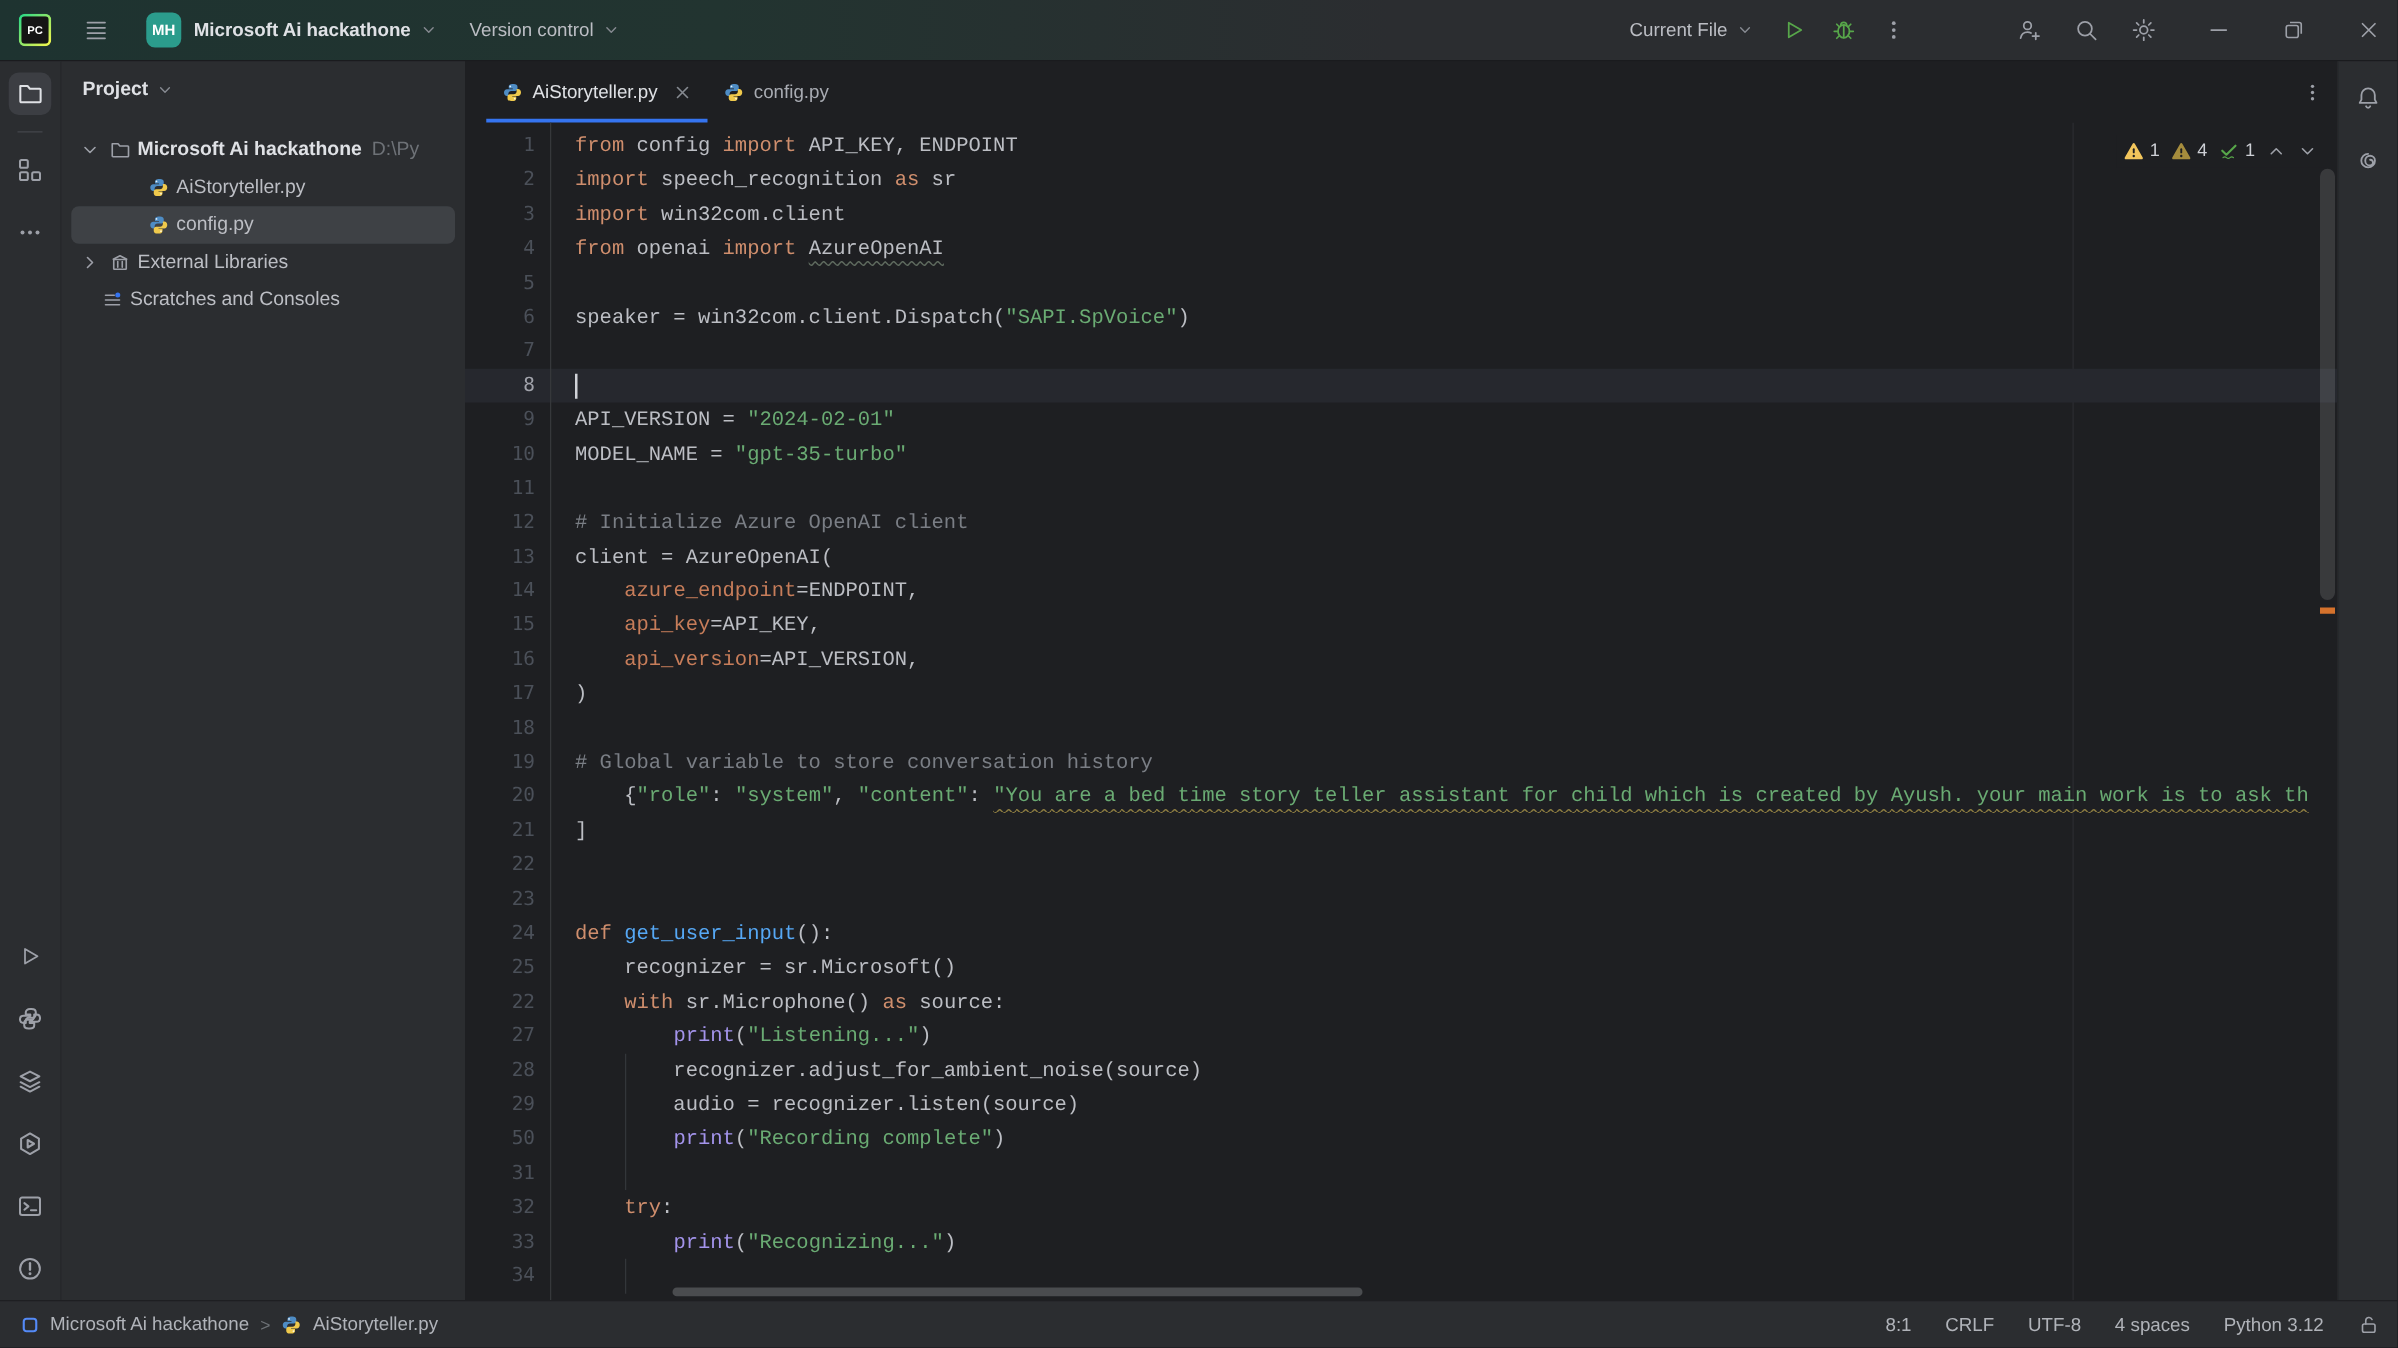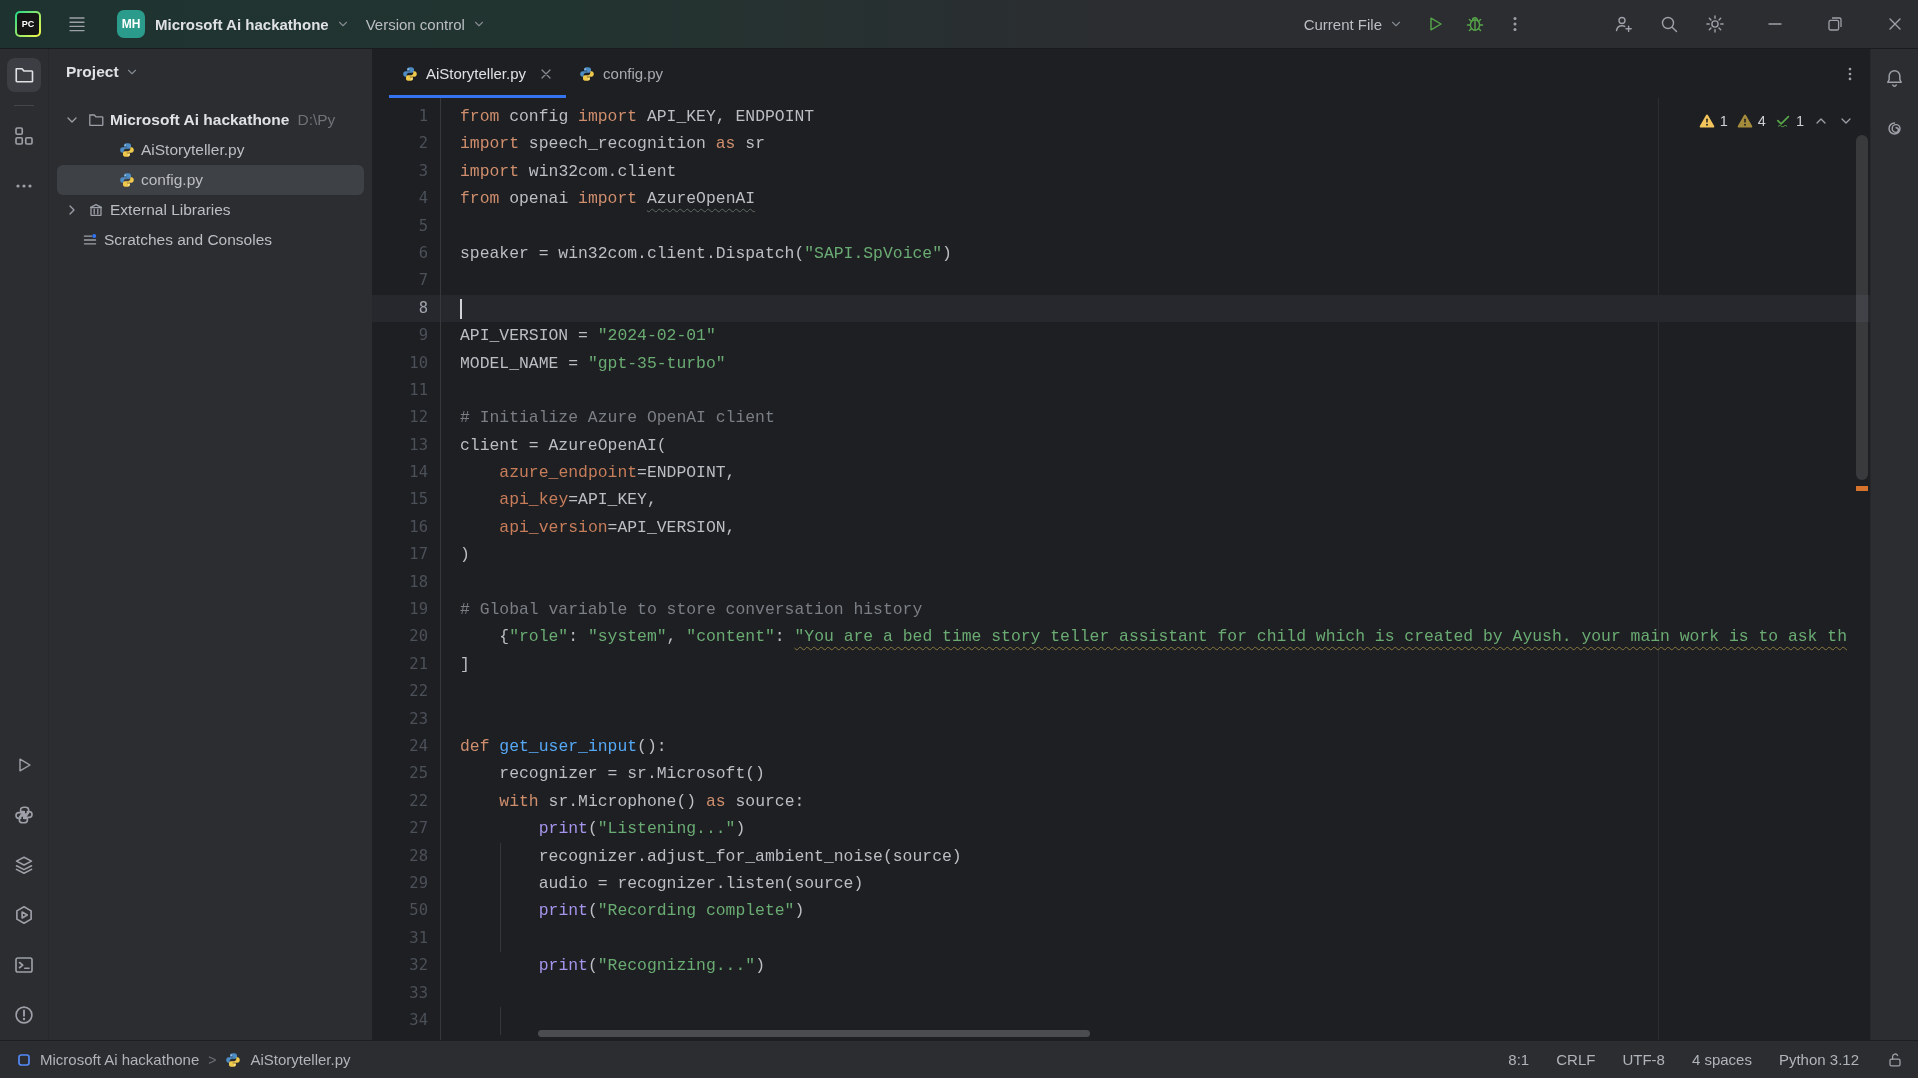--- a/index.html
+++ b/index.html
@@ -103,21 +103,21 @@
   .rightstrip { width:48px; flex:0 0 48px; background:#2b2d30; border-left:1px solid #26282b;
     display:flex; flex-direction:column; align-items:center; padding-top:12px; gap:16px; }
   .rightstrip .strip-btn .icon { width:21px; height:21px; }
 
   
   .statusbar { height:38px; flex:0 0 38px; background:#2b2d30; border-top:1px solid #1e1f22;
     display:flex; align-items:center; font-size:15px; color:#b0b3b9; padding:0 14px 0 17px; }
   .crumbs { display:flex; align-items:center; gap:9px; }
   .crumbs .icon { width:15px; height:15px; }
   .crumb-sep { color:#6e7277; font-size:14px; }
-  .sb-right { margin-left:auto; display:flex; align-items:center; gap:27px; }
+  .sb-right { margin-left:auto; display:flex; align-items:flex-end; gap:27px; }
   .sb-item { white-space:nowrap; }
   .sb-lock { width:18px; height:18px; }
 </style>
 </head>
 <body>
 
 <div class="app">
 
   <div class="titlebar">
     <div class="pc-logo">PC</div>
@@ -130,21 +130,21 @@
     </div>
     <div class="avatar" style="margin-left:24px">MH</div>
     <div class="tb-widget" style="margin-left:10px">
       <span class="proj-name">Microsoft Ai hackathone</span>
       <span class="icon chev">
           <svg viewBox="0 0 16 16" fill="none" stroke="currentColor" stroke-width="1.3" stroke-linecap="round" stroke-linejoin="round">
             <path d="M4 6l4 4 4-4"></path>
           </svg>
         </span>
     </div>
-    <div class="tb-widget" style="margin-left:16px">
+    <div class="tb-widget" style="margin-left:26px">
       <span class="dim-label">Version control</span>
       <span class="icon chev">
           <svg viewBox="0 0 16 16" fill="none" stroke="currentColor" stroke-width="1.3" stroke-linecap="round" stroke-linejoin="round">
             <path d="M4 6l4 4 4-4"></path>
           </svg>
         </span>
     </div>
 
     <div class="tb-right">
       <div class="tb-widget">
@@ -495,20 +495,21 @@
             <div class="cl"></div>
             <div class="cl"></div>
             <div class="cl"><span class="tk-k">def </span><span class="tk-f">get_user_input</span><span class="tk-d">():</span></div>
             <div class="cl"><span class="tk-d">    recognizer = sr.Microsoft()</span></div>
             <div class="cl"><span class="tk-d">    </span><span class="tk-k">with</span><span class="tk-d"> sr.Microphone() </span><span class="tk-k">as</span><span class="tk-d"> source:</span></div>
             <div class="cl"><span class="tk-d">        </span><span class="tk-b">print</span><span class="tk-d">(</span><span class="tk-s">"Listening..."</span><span class="tk-d">)</span></div>
             <div class="cl"><span class="tk-d">        recognizer.adjust_for_ambient_noise(source)</span></div>
             <div class="cl"><span class="tk-d">        audio = recognizer.listen(source)</span></div>
             <div class="cl"><span class="tk-d">        </span><span class="tk-b">print</span><span class="tk-d">(</span><span class="tk-s">"Recording complete"</span><span class="tk-d">)</span></div>
             <div class="cl"></div>
+            <div class="cl"><span class="tk-d">    </span><span class="tk-k">try</span><span class="tk-d">:</span></div>
             <div class="cl"><span class="tk-d">        </span><span class="tk-b">print</span><span class="tk-d">(</span><span class="tk-s">"Recognizing..."</span><span class="tk-d">)</span></div>
             <div class="indent-guide" style="left: 58.72px; top: 744.8px; height: 109.6px;"></div>
             <div class="indent-guide" style="left: 58.72px; top: 909.2px; height: 27.4px;"></div>
           </div>
 
         <div class="inspections">
           <span class="insp-item">
             <span class="icon warn-bright">
                 <svg viewBox="0 0 16 16">
                   <path fill="currentColor" d="M8 1.4a1 1 0 0 1 .87.5l6.3 11a1 1 0 0 1-.87 1.5H1.7a1 1 0 0 1-.87-1.5l6.3-11A1 1 0 0 1 8 1.4z"></path>

